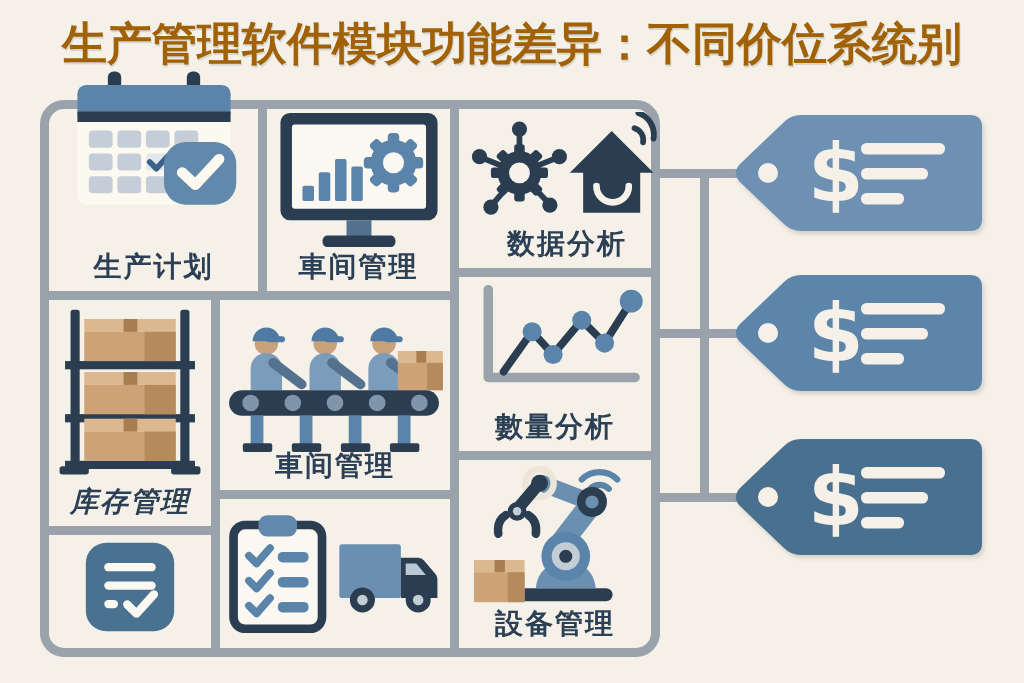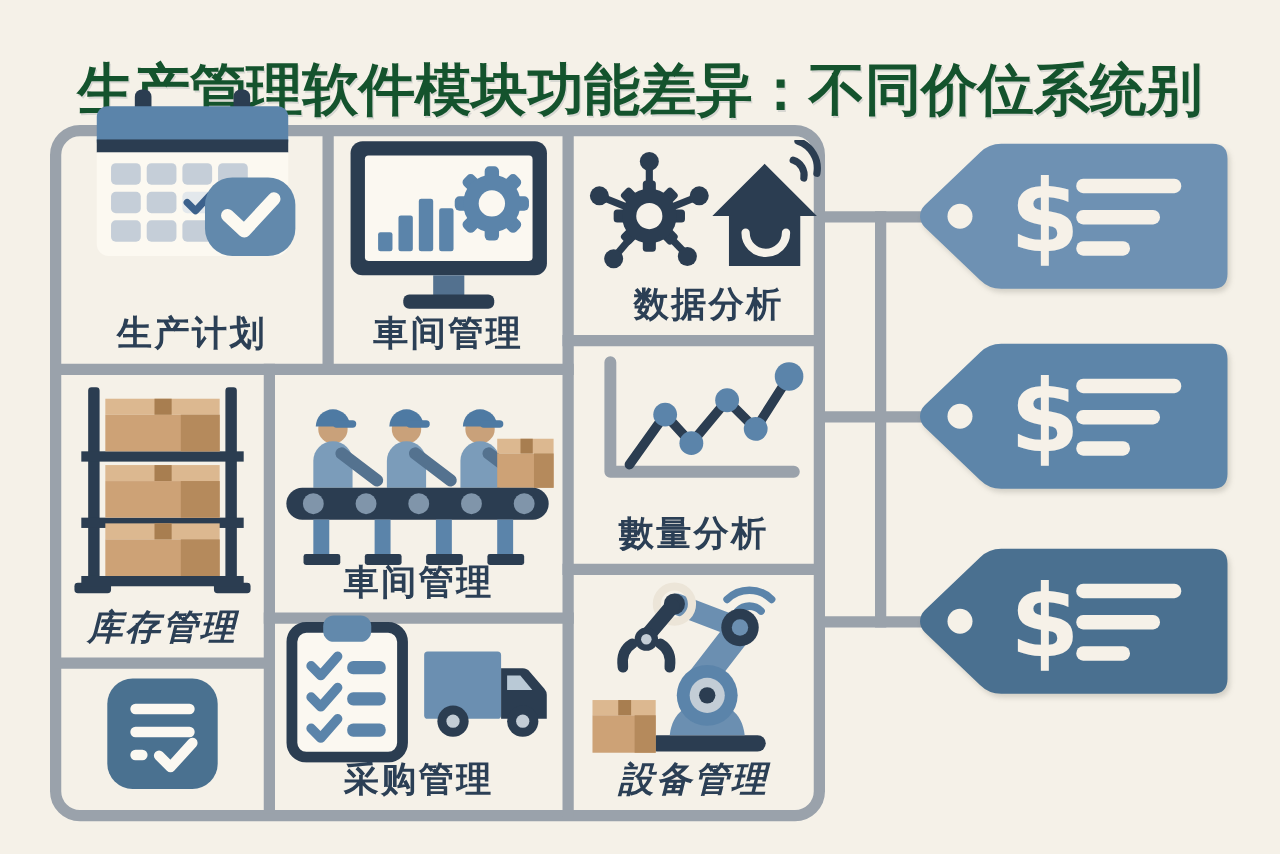--- a/index.html
+++ b/index.html
@@ -6,24 +6,23 @@
   body{
     width:1024px;height:683px;
     font-family:"Liberation Sans","DejaVu Sans",sans-serif;
     background:#f5f1e8;
   }
   #canvas{position:relative;width:1024px;height:683px;background:#f5f1e8;overflow:hidden;}
 
   .title{
     position:absolute;left:0;top:14px;width:1024px;
     text-align:center;font-size:45px;font-weight:bold;
-    color:#14532d;letter-spacing:0px;
+    color:#a16207;letter-spacing:0px;
     text-shadow:1px 2px 0 rgba(44,66,87,0.15);
     white-space:nowrap;
-    margin-top:28px;
   }
 
   
   .grid-frame{
     position:absolute;left:40px;top:100px;width:602px;height:539px;
     border:9px solid #9aa2ab;border-radius:24px;background:transparent;
   }
   .divider{position:absolute;background:#9aa2ab;}
   #div-v1{left:258px;top:104px;width:9px;height:196px;}
   #div-v2{left:450px;top:104px;width:9px;height:549px;}
@@ -42,21 +41,21 @@
     padding-bottom:10px;line-height:1;white-space:nowrap;
   }
   #cell-a{left:49px;top:109px;width:209px;height:182px;gap:36px;}
   #cell-b{left:267px;top:109px;width:183px;height:182px;}
   #cell-c{left:459px;top:109px;width:216px;height:159px;}
   #cell-d{left:49px;top:300px;width:162px;height:226px;font-style:italic;}
   #cell-e{left:49px;top:535px;width:162px;height:113px;}
   #cell-f{left:220px;top:300px;width:230px;height:190px;}
   #cell-g{left:220px;top:499px;width:230px;height:149px;}
   #cell-h{left:459px;top:277px;width:192px;height:174px;}
-  #cell-i{left:459px;top:460px;width:192px;height:188px;font-style:italic;}
+  #cell-i{left:459px;top:460px;width:192px;height:188px;}
   .cell svg{display:block;}
 
   
   .connector{position:absolute;background:#9aa2ab;}
   #branch-1{left:655px;top:169px;width:84px;height:9px;}
   #branch-2{left:655px;top:329px;width:84px;height:9px;}
   #branch-3{left:655px;top:493px;width:84px;height:9px;}
   #trunk{left:700px;top:169px;width:9px;height:333px;}
 
   
@@ -312,21 +311,20 @@
         </g>
         <rect x="122" y="30" width="64" height="56" rx="3" fill="#6b8fb1"></rect>
         <path d="M186 44 h18 a8 8 0 0 1 6 3 l12 14 a8 8 0 0 1 2 5 v20 h-38 z" fill="#2b3d51"></path>
         <path d="M191 50 h11 l10 12 h-21 z" fill="#b9c9d6"></path>
         <circle cx="146" cy="88" r="13" fill="#2b3d51"></circle>
           <circle cx="146" cy="88" r="5.5" fill="#c3cdd6"></circle>
         <circle cx="204" cy="88" r="13" fill="#2b3d51"></circle>
           <circle cx="204" cy="88" r="5.5" fill="#c3cdd6"></circle>
       </svg>
     </div>
-    <div class="cell-label">采购管理</div>
   </div>
 
   <div class="cell" id="cell-h">
     <div class="icon-wrap">
       <svg width="192" height="122" viewBox="0 0 200 128">
         <path d="M30 6 V 98 H 184" stroke="#9aa2ab" stroke-width="10" fill="none" stroke-linecap="round" stroke-linejoin="round"></path>
         <polyline points="46,92 76,50 98,74 128,38 152,62 180,18" stroke="#2b3d51" stroke-width="8" fill="none" stroke-linecap="round" stroke-linejoin="round"></polyline>
         <g fill="#5b84aa">
           <circle cx="76" cy="50" r="10"></circle>
             <circle cx="98" cy="74" r="10"></circle>

